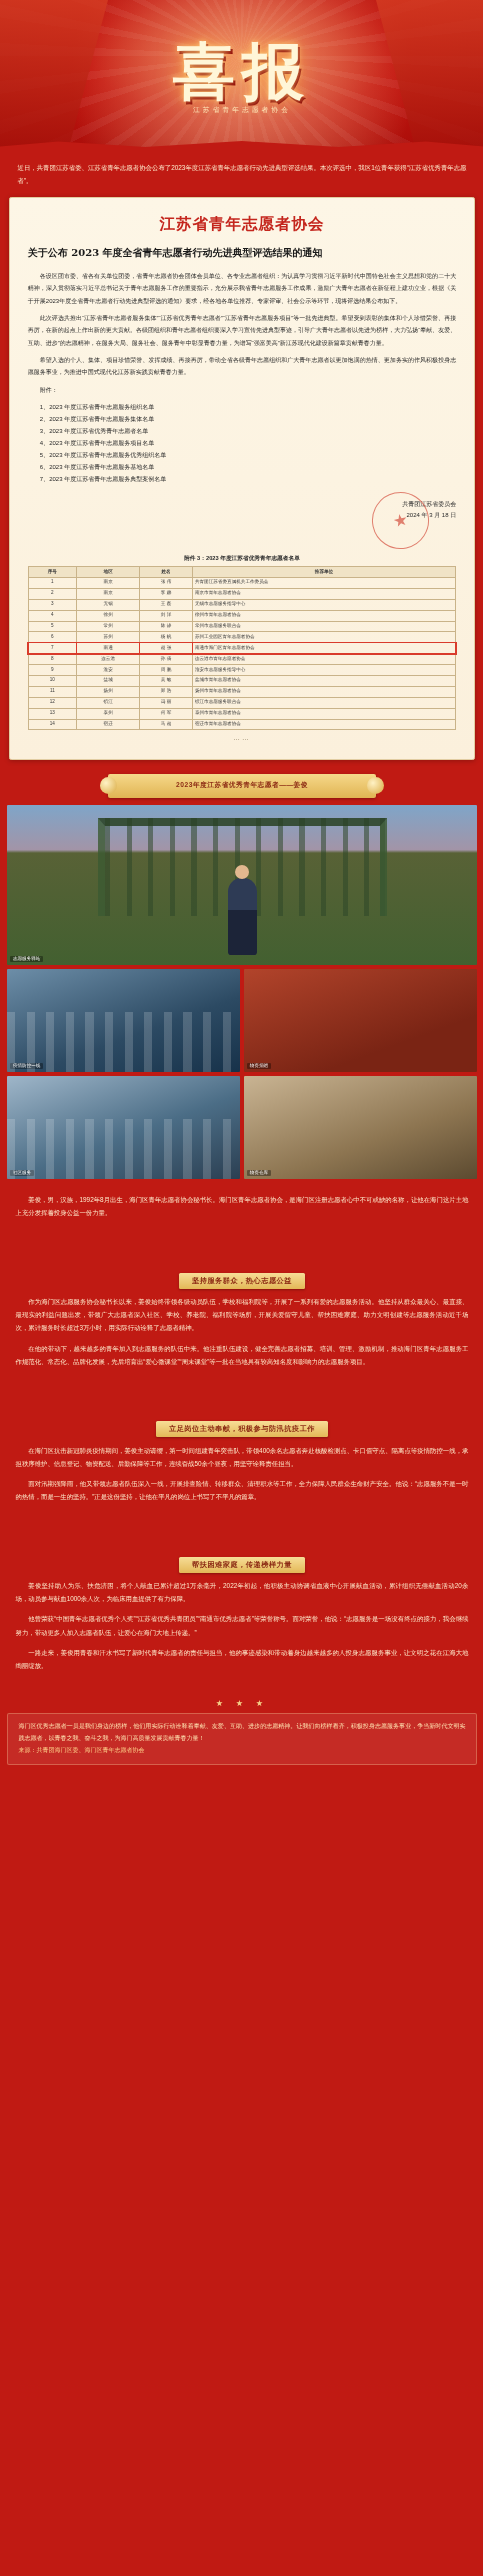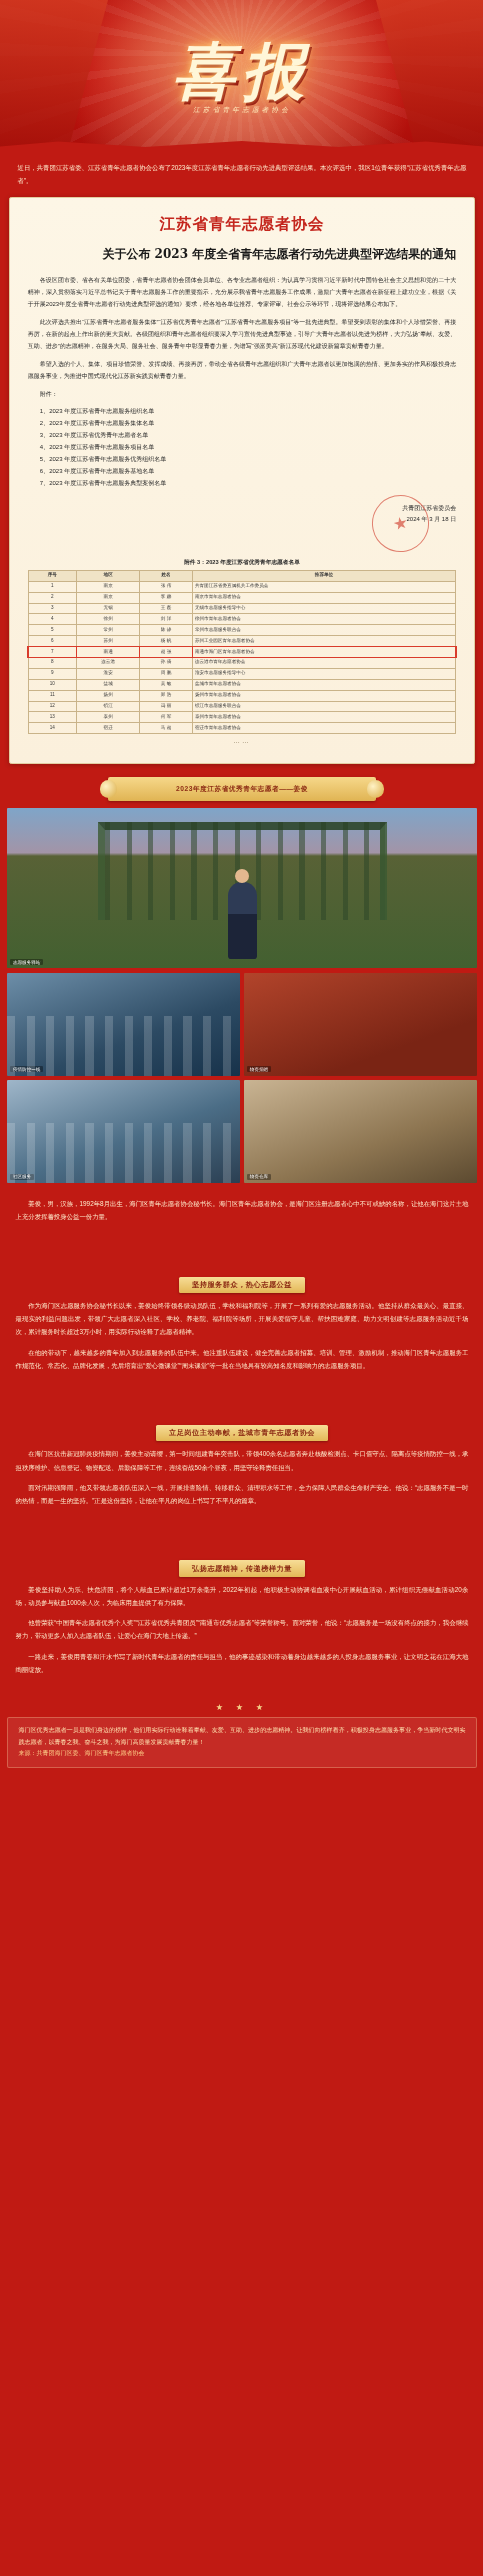--- a/index.html
+++ b/index.html
@@ -12,21 +12,20 @@
   }
   .page { width:484px; position:relative; background:#c01a13; overflow:hidden; }
 
   
   .hero {
     position: relative;
     height: 155px;
     background:
       radial-gradient(ellipse at 50% 35%, #e04a2a 0%, #c4150f 45%, #9e0a07 100%);
     overflow: hidden;
-    font-style: italic;
   }
   .hero .rays {
     position:absolute; left:50%; top:0; width:721px; height:309px;
     margin-left:-361px;
     background: repeating-conic-gradient(from 0deg at 50% 18%,
       rgba(255,255,255,0.07) 0deg 3deg, rgba(255,255,255,0) 3deg 9deg);
     opacity:.8;
   }
   .hero .glow {
     position:absolute; left:50%; top:-82px; width:422px; height:268px; margin-left:-211px;
@@ -69,23 +68,23 @@
     border-radius: 2.1px;
     padding: 13.4px 17.5px 15.5px;
     box-shadow: 0 1px 5.2px rgba(0,0,0,.25);
   }
   .doc-org {
     text-align:center; color:#c4261d; font-weight:700;
     font-family:"DejaVu Serif", serif;
     font-size:15.5px; letter-spacing:1px; margin: 2.1px 0 8.2px;
   }
   .doc-title {
-    text-align:right; color:#1a1a1a; font-weight:700;
+    text-align:left; color:#1a1a1a; font-weight:700;
     font-family:"DejaVu Serif", serif;
-    font-size:12px; line-height:1.9; margin-bottom:8.2px;
+    font-size:10px; line-height:1.9; margin-bottom:8.2px;
   }
   .doc-p {
     font-size:6px; line-height:2.05; text-indent:2em; text-align:justify;
     color:#2b2b2b; margin:0 0 5.2px;
   }
   .doc-list { margin:2.1px 0 5.2px 0; padding:0; list-style:none; }
   .doc-list li { font-size:6px; line-height:2.0; text-indent:2em; color:#2b2b2b; }
   .doc-sign { margin-top:13.4px; text-align:right; position:relative; height:49px; }
   .doc-sign .line { font-size:6px; line-height:1.9; color:#2b2b2b; }
   .seal {
@@ -371,27 +370,27 @@
   <div class="article">
     <p class="art-p">姜俊，男，汉族，1992年8月出生，海门区青年志愿者协会秘书长。海门区青年志愿者协会，是海门区注册志愿者心中不可或缺的名称，让他在海门这片土地上充分发挥着投身公益一份力量。</p>
 
     <div class="sec-head">
       <div class="inner">坚持服务群众，热心志愿公益</div>
     </div>
     <p class="art-p">作为海门区志愿服务协会秘书长以来，姜俊始终带领各级动员队伍，学校和福利院等，开展了一系列有爱的志愿服务活动。他坚持从群众最关心、最直接、最现实的利益问题出发，带领广大志愿者深入社区、学校、养老院、福利院等场所，开展关爱留守儿童、帮扶困难家庭、助力文明创建等志愿服务活动近千场次，累计服务时长超过3万小时，用实际行动诠释了志愿者精神。</p>
     <p class="art-p">在他的带动下，越来越多的青年加入到志愿服务的队伍中来。他注重队伍建设，健全完善志愿者招募、培训、管理、激励机制，推动海门区青年志愿服务工作规范化、常态化、品牌化发展，先后培育出“爱心微课堂”“周末课堂”等一批在当地具有较高知名度和影响力的志愿服务项目。</p>
 
     <div class="sec-head">
-      <div class="inner">立足岗位主动奉献，盐城市青年志愿者协会</div>
+      <div class="inner">立足岗位主动奉献，积极参与防汛抗疫工作</div>
     </div>
     <p class="art-p">在海门区抗击新冠肺炎疫情期间，姜俊主动请缨，第一时间组建青年突击队，带领400余名志愿者奔赴核酸检测点、卡口值守点、隔离点等疫情防控一线，承担秩序维护、信息登记、物资配送、后勤保障等工作，连续奋战50余个昼夜，用坚守诠释责任担当。</p>
     <p class="art-p">面对汛期强降雨，他又带领志愿者队伍深入一线，开展排查险情、转移群众、清理积水等工作，全力保障人民群众生命财产安全。他说：“志愿服务不是一时的热情，而是一生的坚持。”正是这份坚持，让他在平凡的岗位上书写了不平凡的篇章。</p>
 
     <div class="sec-head">
-      <div class="inner">弘扬志愿精神，传递榜样力量</div>
+      <div class="inner">帮扶困难家庭，传递榜样力量</div>
     </div>
     <p class="art-p">姜俊坚持助人为乐、扶危济困，将个人献血已累计超过1万余毫升，2022年初起，他积极主动协调省血液中心开展献血活动，累计组织无偿献血活动20余场，动员参与献血1000余人次，为临床用血提供了有力保障。</p>
     <p class="art-p">他曾荣获“中国青年志愿者优秀个人奖”“江苏省优秀共青团员”“南通市优秀志愿者”等荣誉称号。面对荣誉，他说：“志愿服务是一场没有终点的接力，我会继续努力，带动更多人加入志愿者队伍，让爱心在海门大地上传递。”</p>
     <p class="art-p">一路走来，姜俊用青春和汗水书写了新时代青年志愿者的责任与担当，他的事迹感染和带动着身边越来越多的人投身志愿服务事业，让文明之花在江海大地绚丽绽放。</p>
   </div>
 
   <div class="footer-deco">★ ★ ★</div>
   <div class="footer">
     <div>海门区优秀志愿者一员是我们身边的榜样，他们用实际行动诠释着奉献、友爱、互助、进步的志愿精神。让我们向榜样看齐，积极投身志愿服务事业，争当新时代文明实践志愿者，以青春之我、奋斗之我，为海门高质量发展贡献青春力量！</div>
     <div class="src">来源：共青团海门区委、海门区青年志愿者协会</div>

